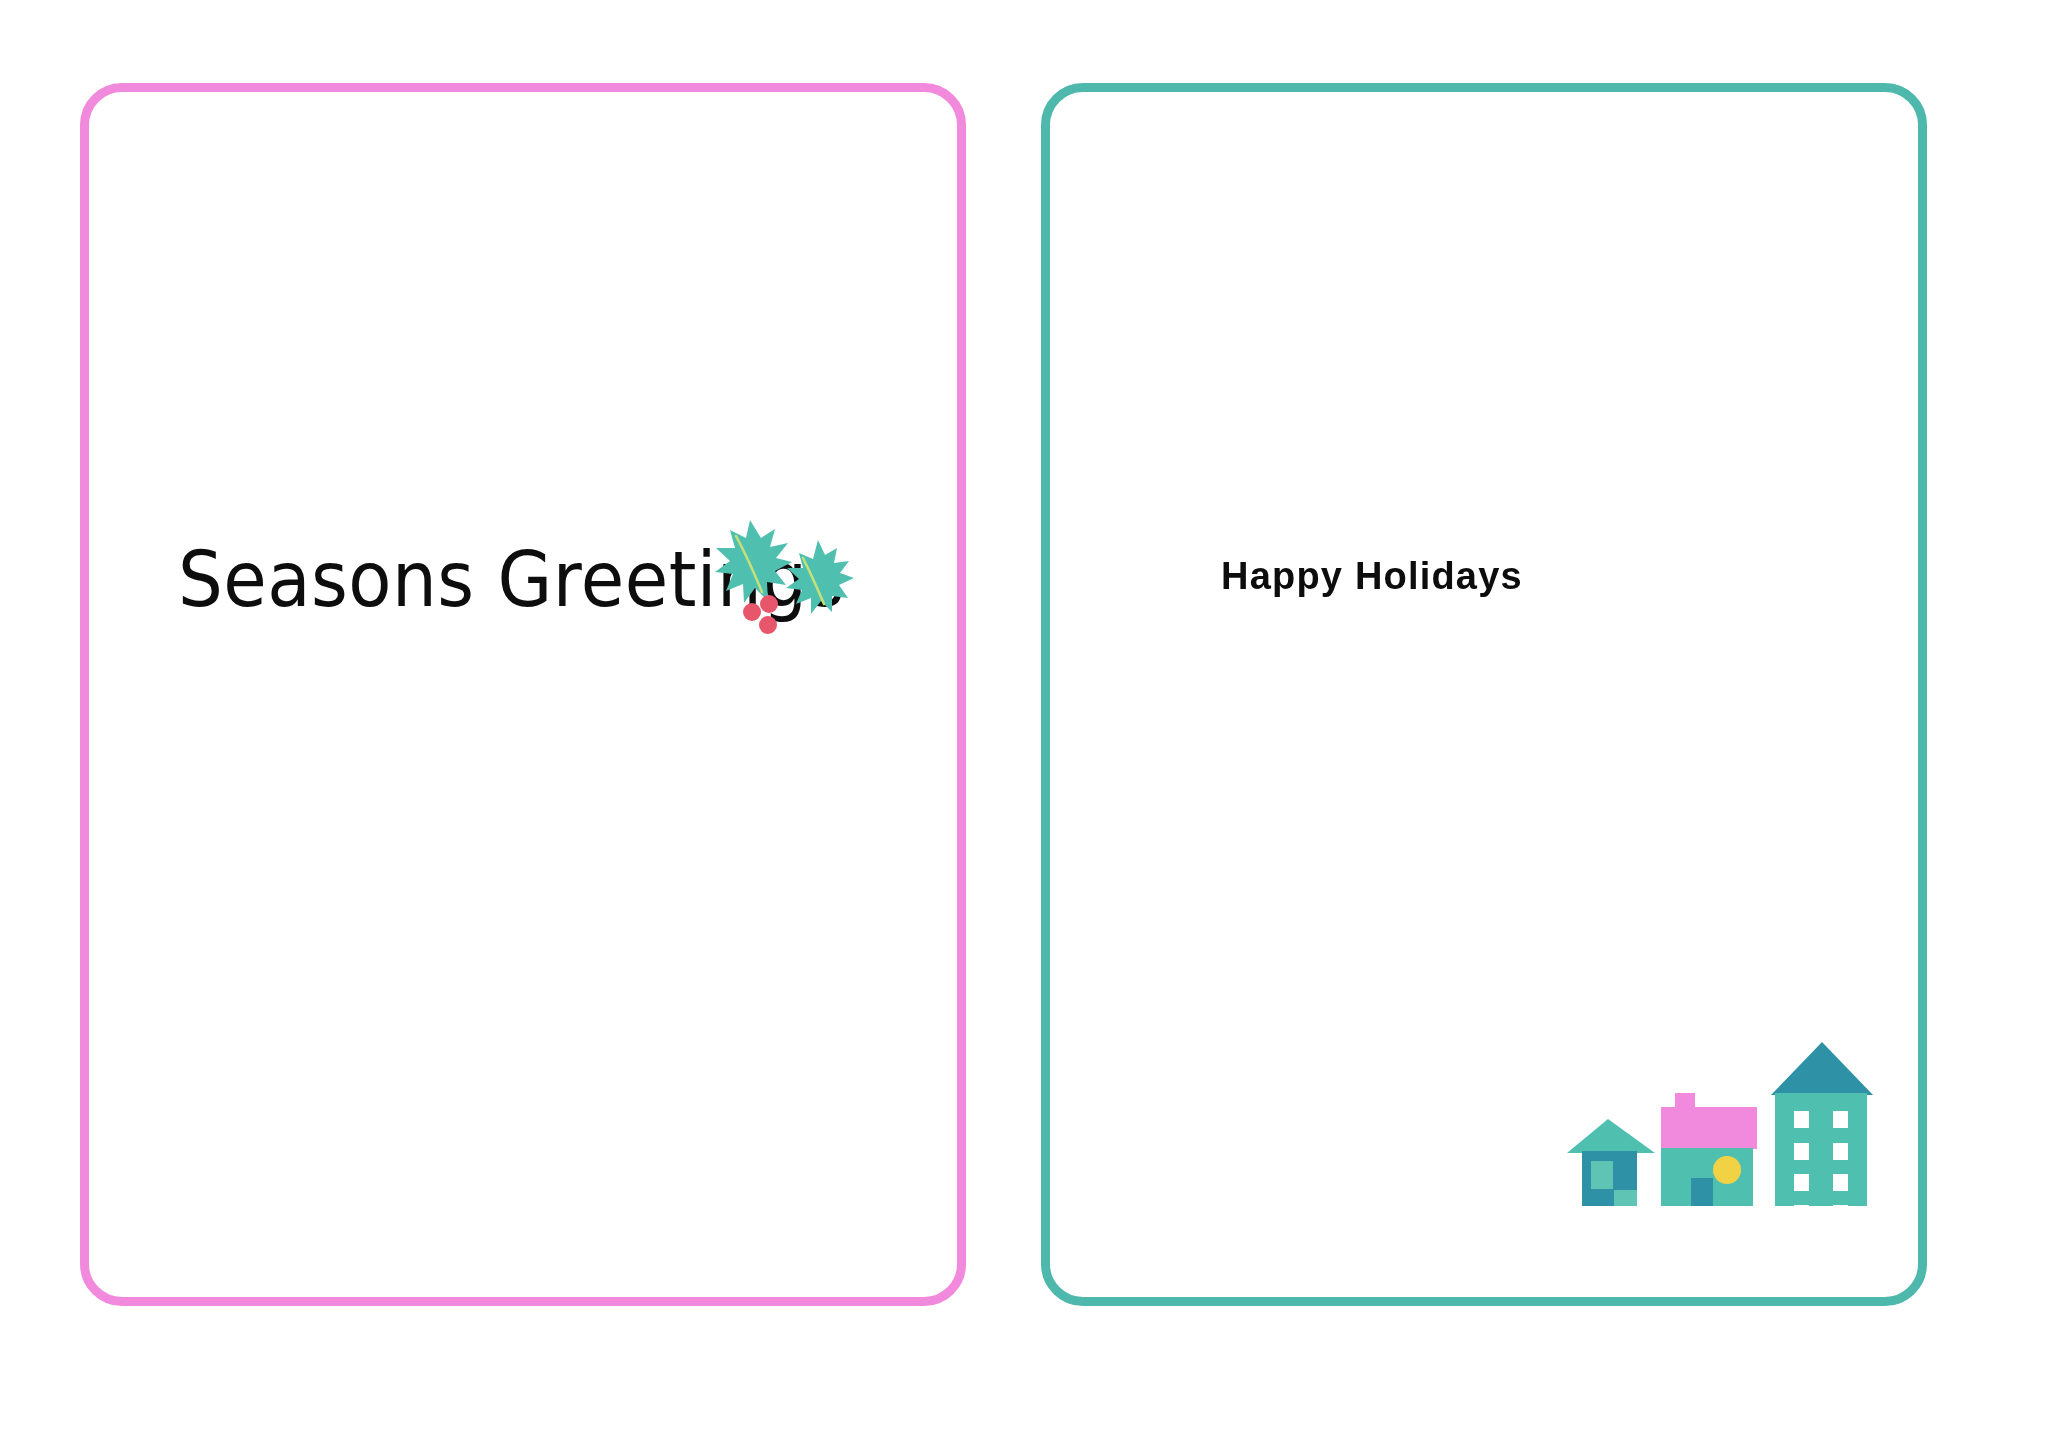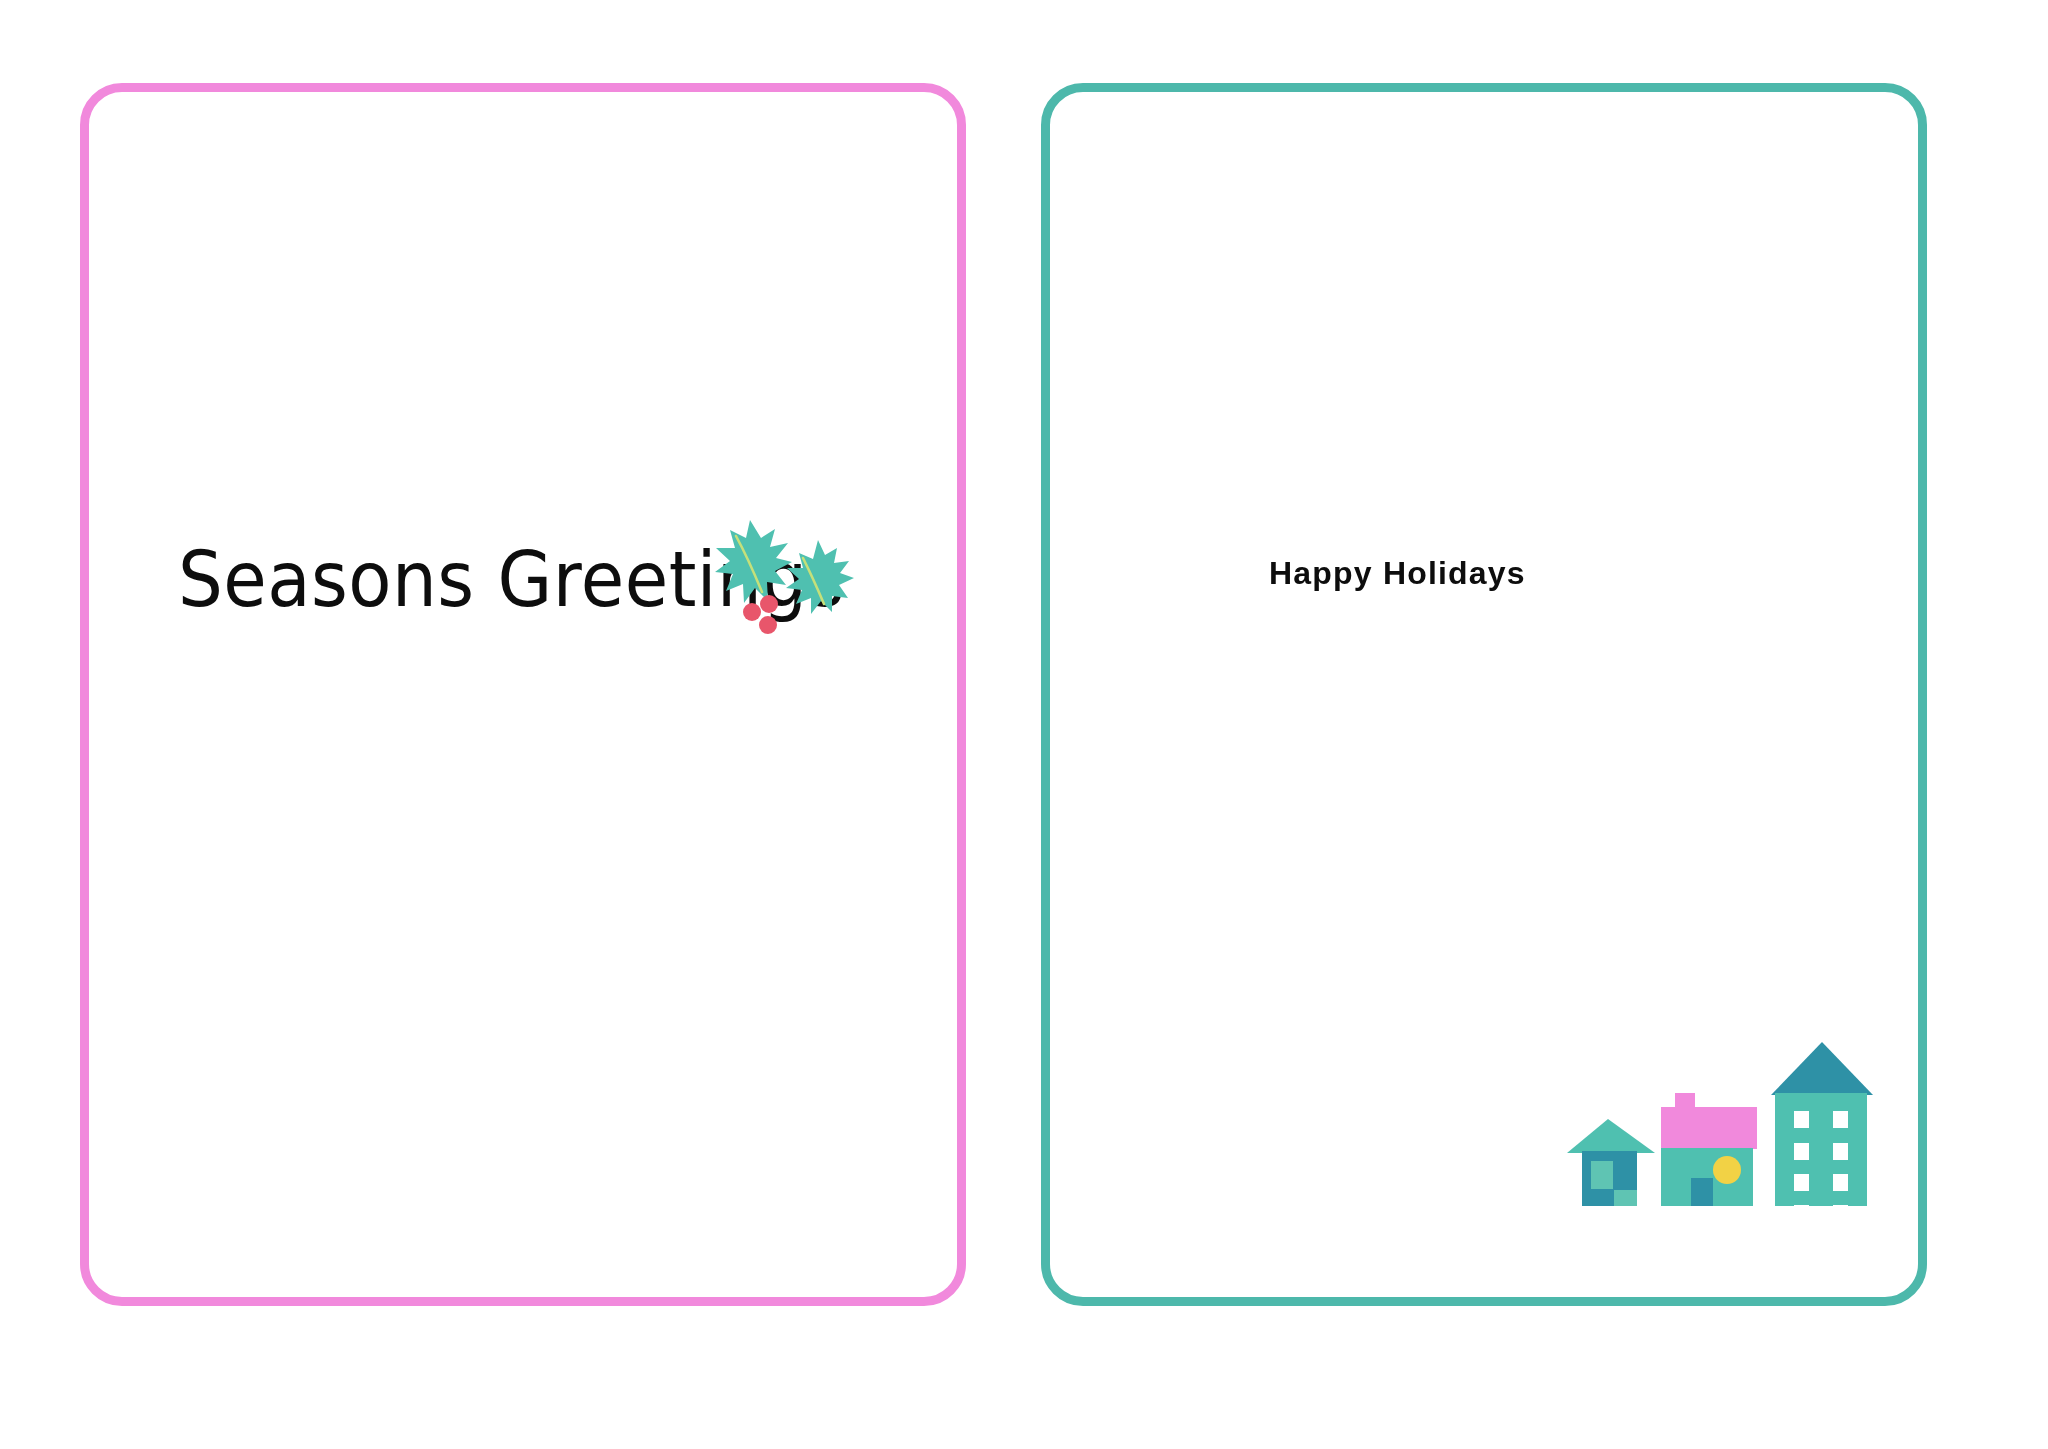--- a/index.html
+++ b/index.html
@@ -57,23 +57,22 @@
     letter-spacing: 0.5px;
     transform: scaleX(0.93);
     transform-origin: left center;
   }
 
   #happy-holidays-text {
     left: 1221px;
     top: 555px;
     font-family: "Liberation Sans", sans-serif;
     font-weight: 700;
-    font-size: 32px;
+    font-size: 38px;
     letter-spacing: 1.2px;
-    margin-left: 48px;
   }
 
   #holly-decoration {
     position: absolute;
     left: 706px;
     top: 512px;
     width: 160px;
     height: 130px;
   }
 

